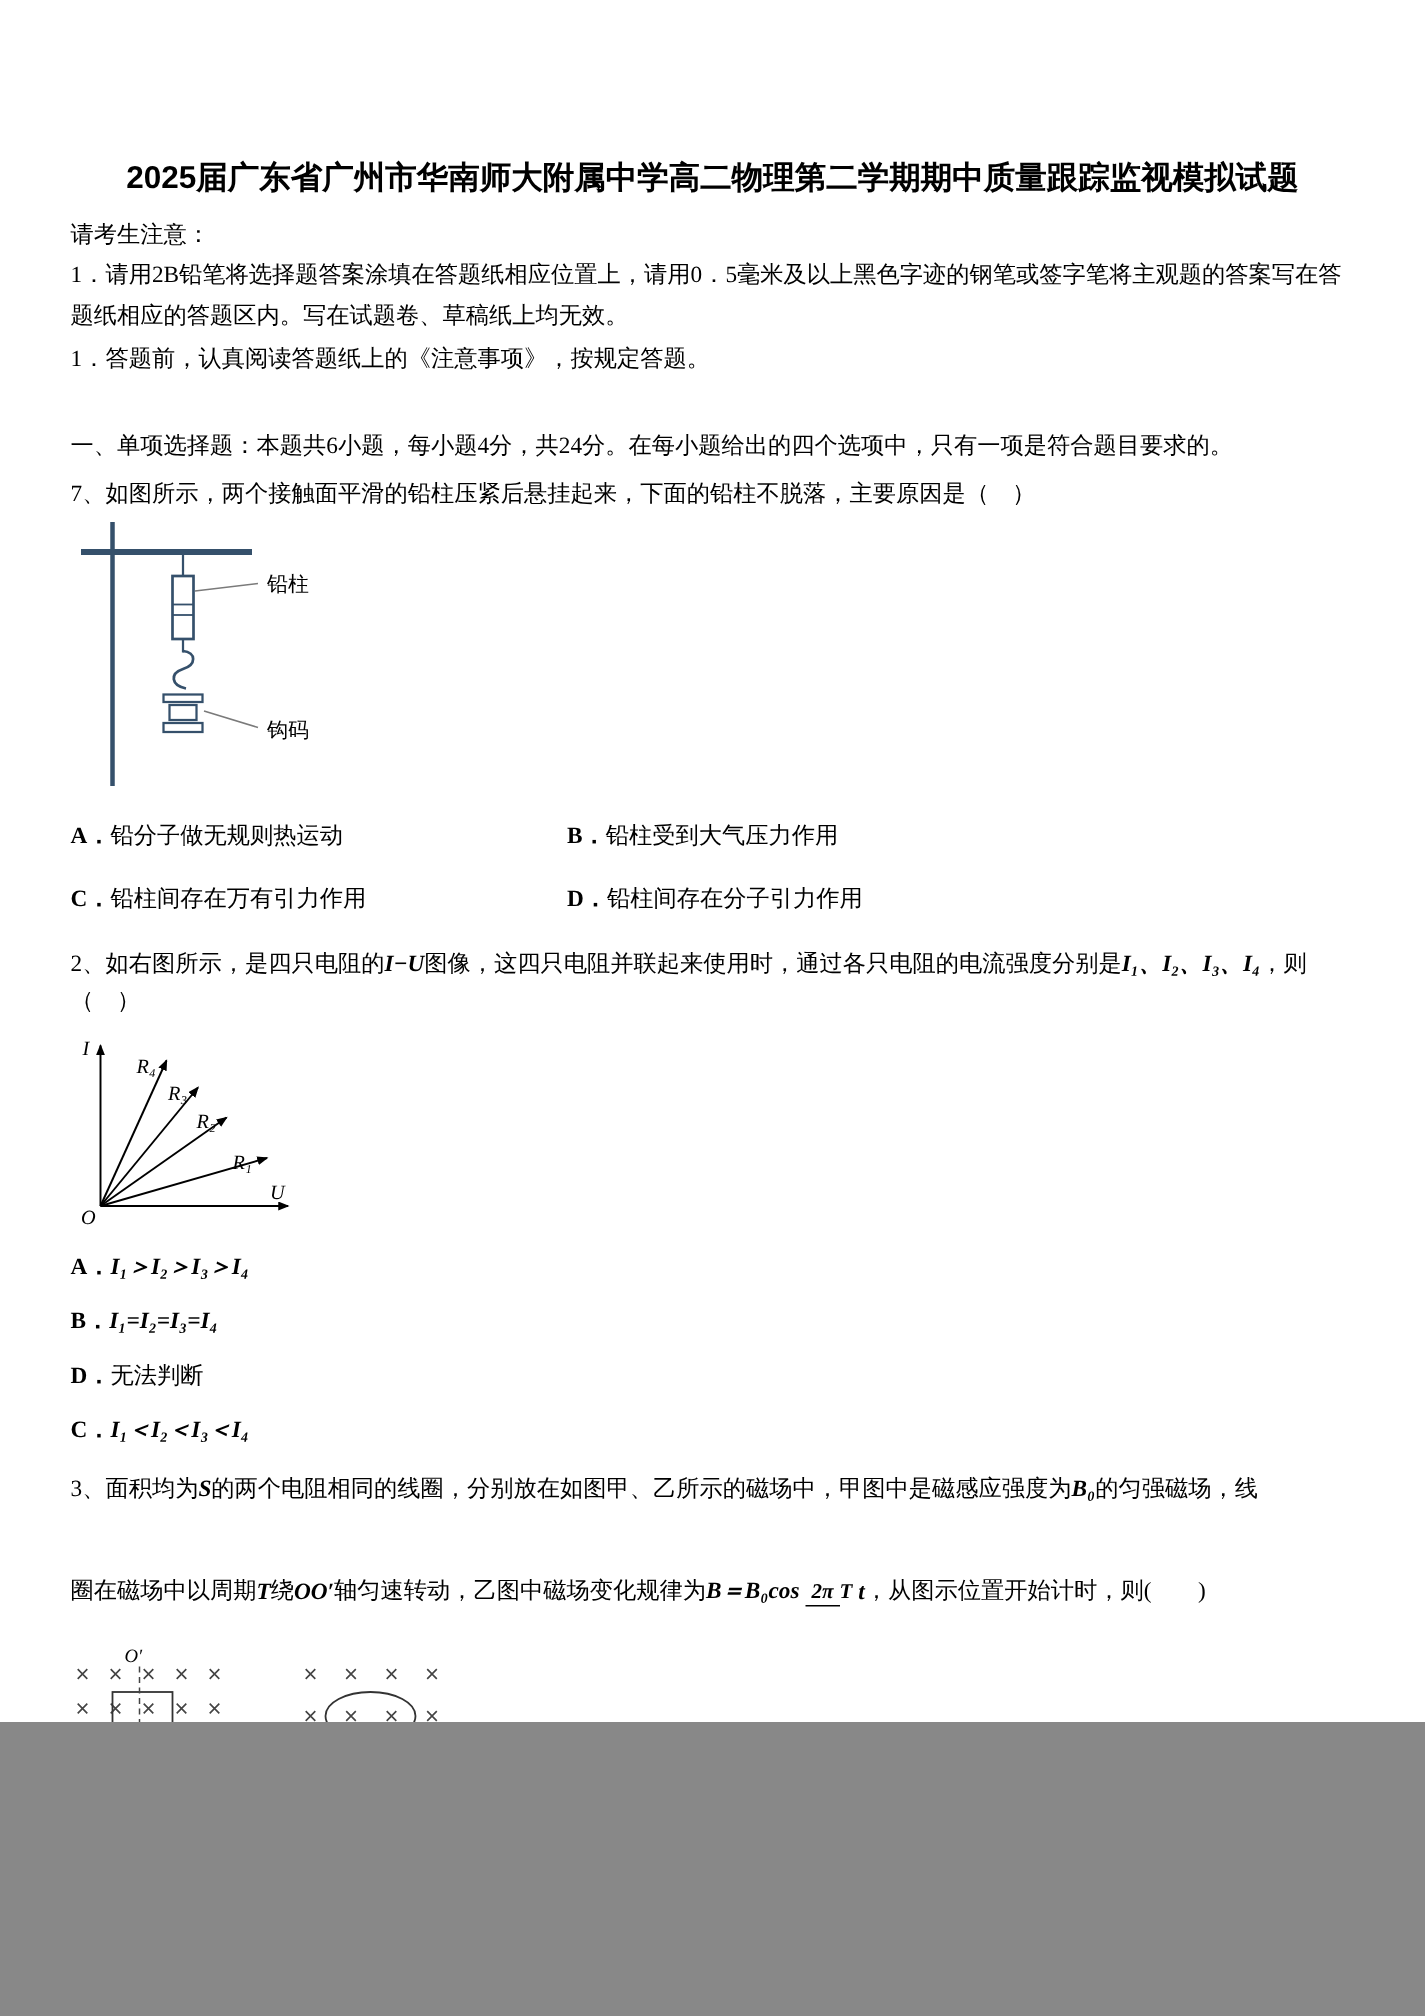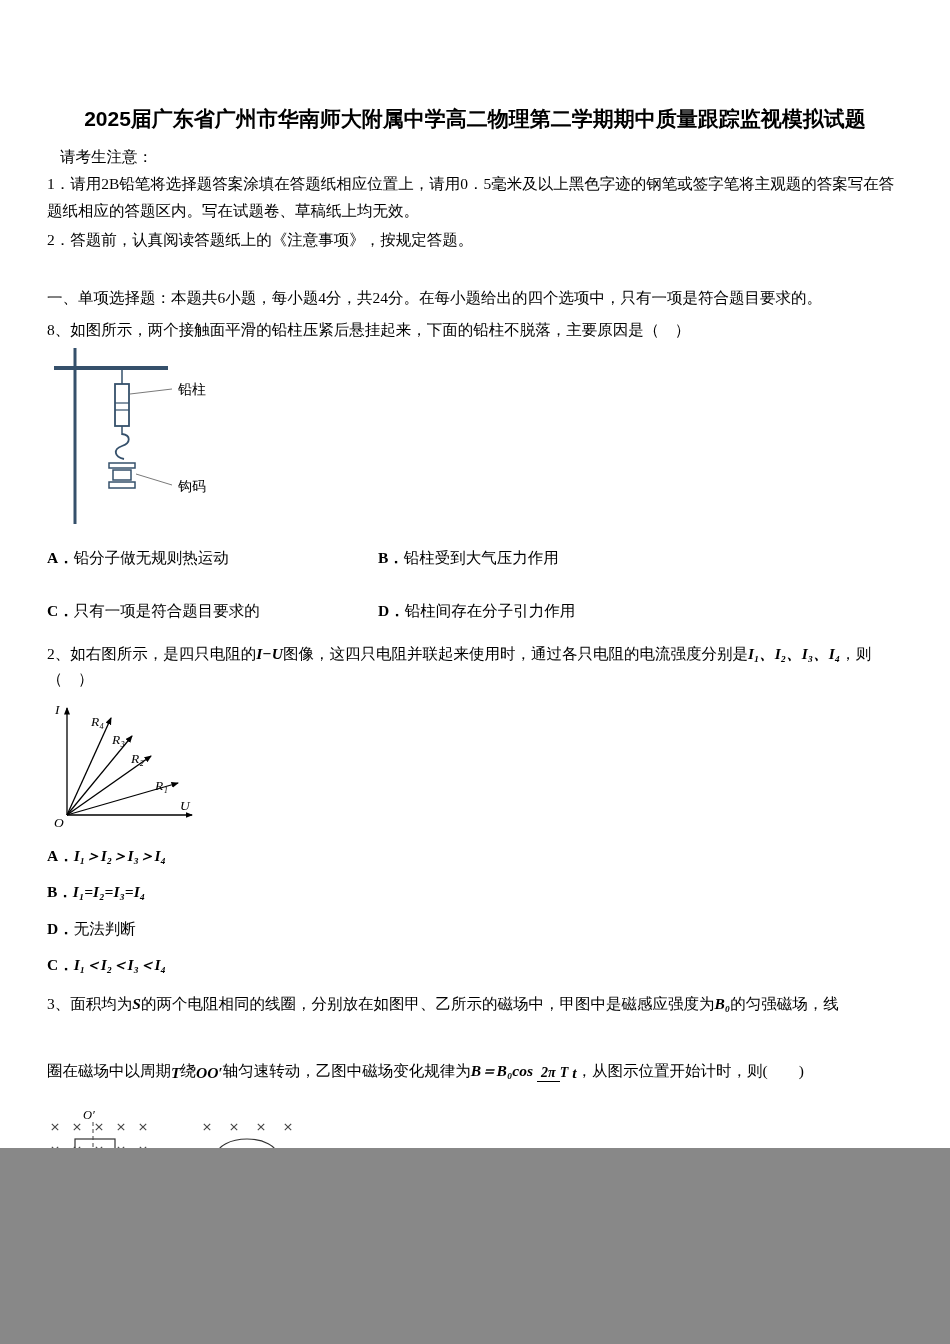--- a/index.html
+++ b/index.html
@@ -6,30 +6,30 @@
   .page{
     position:relative;width:950px;height:1148px;margin:0 auto;background:#fff;color:#000;
     font-family:"Liberation Serif","DejaVu Serif",serif;font-size:15.5px;
     box-sizing:border-box;padding:105px 47px 20px 47px;overflow:hidden;
   }
   .title{
     font-family:"Liberation Sans","DejaVu Sans",sans-serif;font-weight:700;font-size:21px;
     text-align:center;line-height:1.3;margin:0 0 13px 0;
   }
   .para{line-height:1.62;margin:0;}
-  .notice-head{line-height:1.55;margin-left:13px;}
+  .notice-head{line-height:1.55;}
   .notice-item{margin-top:2px;line-height:1.7;}
   .notice-item2{margin-top:4px;line-height:1.55;}
   .section-heading{margin-top:33px;}
   .q-stem{margin-top:7px;}
   .fig{display:block;}
   .fig1{margin:2px 0 0 3px;}
   .fig2{margin:8px 0 0 0;}
   .fig3{margin:26px 0 0 0;}
-  .opts-grid{display:grid;grid-template-columns:331px 1fr;row-gap:30px;margin-top:16px;line-height:1.5;}
+  .opts-grid{display:grid;grid-template-columns:331px 1fr;row-gap:19px;margin-top:16px;line-height:1.5;}
   .opt-label{font-weight:700;}
   .q2-stem{margin-top:18px;line-height:1.65;}
   .optline{margin-top:14px;line-height:1.45;}
   .optline.first{margin-top:10px;}
   .math{font-style:italic;font-weight:700;}
   .q3-line1{margin-top:14px;}
   .q3-line2{margin-top:14px;min-height:52px;display:flex;align-items:flex-end;flex-wrap:nowrap;}
   .frac{display:inline-flex;flex-direction:row;align-items:center;vertical-align:middle;
         line-height:1.15;font-size:14px;margin:0 4px;}
   .frac .num{border-bottom:1.3px solid #000;padding:0 4px;}
@@ -40,25 +40,25 @@
 </style>
 </head>
 <body>
 
 <div class="page">
 
   <div class="title">2025届广东省广州市华南师大附属中学高二物理第二学期期中质量跟踪监视模拟试题</div>
 
   <div class="para notice-head">请考生注意：</div>
   <div class="para notice-item">1．请用2B铅笔将选择题答案涂填在答题纸相应位置上，请用0．5毫米及以上黑色字迹的钢笔或签字笔将主观题的答案写在答题纸相应的答题区内。写在试题卷、草稿纸上均无效。</div>
-  <div class="para notice-item2">2．答题前，认真阅读答题纸上的《注意事项》，按规定答题。</div>
+  <div class="para notice-item2">1．答题前，认真阅读答题纸上的《注意事项》，按规定答题。</div>
 
   <div class="para section-heading">一、单项选择题：本题共6小题，每小题4分，共24分。在每小题给出的四个选项中，只有一项是符合题目要求的。</div>
 
-  <div class="para q-stem">8、如图所示，两个接触面平滑的铅柱压紧后悬挂起来，下面的铅柱不脱落，主要原因是（　）</div>
+  <div class="para q-stem">7、如图所示，两个接触面平滑的铅柱压紧后悬挂起来，下面的铅柱不脱落，主要原因是（　）</div>
 
   <svg class="fig fig1" width="250" height="186" viewBox="0 0 250 186">
     <g stroke="#35506b" fill="none">
       <line x1="25" y1="4" x2="25" y2="180" stroke-width="3"></line>
       <line x1="4" y1="24" x2="118" y2="24" stroke-width="4"></line>
       <line x1="72" y1="26" x2="72" y2="40" stroke-width="1.5"></line>
       <rect x="65" y="40" width="14" height="42" stroke-width="1.8"></rect>
       <line x1="65" y1="59" x2="79" y2="59" stroke-width="1.2"></line>
       <line x1="65" y1="66" x2="79" y2="66" stroke-width="1.2"></line>
       <line x1="72" y1="82" x2="72" y2="91" stroke-width="1.5"></line>
@@ -71,21 +71,21 @@
       <line x1="80" y1="50" x2="122" y2="45"></line>
       <line x1="86" y1="130" x2="122" y2="141"></line>
     </g>
     <text class="fig-label" x="128" y="50">铅柱</text>
     <text class="fig-label" x="128" y="147">钩码</text>
   </svg>
 
   <div class="opts-grid">
     <div class="opt"><span class="opt-label">A．</span><span>铅分子做无规则热运动</span></div>
     <div class="opt"><span class="opt-label">B．</span><span>铅柱受到大气压力作用</span></div>
-    <div class="opt"><span class="opt-label">C．</span><span>只有一项是符合题目要求的</span></div>
+    <div class="opt"><span class="opt-label">C．</span><span>铅柱间存在万有引力作用</span></div>
     <div class="opt"><span class="opt-label">D．</span><span>铅柱间存在分子引力作用</span></div>
   </div>
 
   <div class="para q2-stem"><span>2、如右图所示，是四只电阻的</span><span class="math">I−U</span><span>图像，这四只电阻并联起来使用时，通过各只电阻的电流强度分别是</span><span class="math">I₁、I₂、I₃、I₄</span><span>，则（　）</span></div>
 
   <svg class="fig fig2" width="215" height="135" viewBox="0 0 215 135">
     <defs>
       <marker id="arr" markerWidth="9" markerHeight="8" refX="6.5" refY="3" orient="auto" markerUnits="userSpaceOnUse">
         <path d="M0,0 L7.5,3 L0,6 Z" fill="#000"></path>
       </marker>

